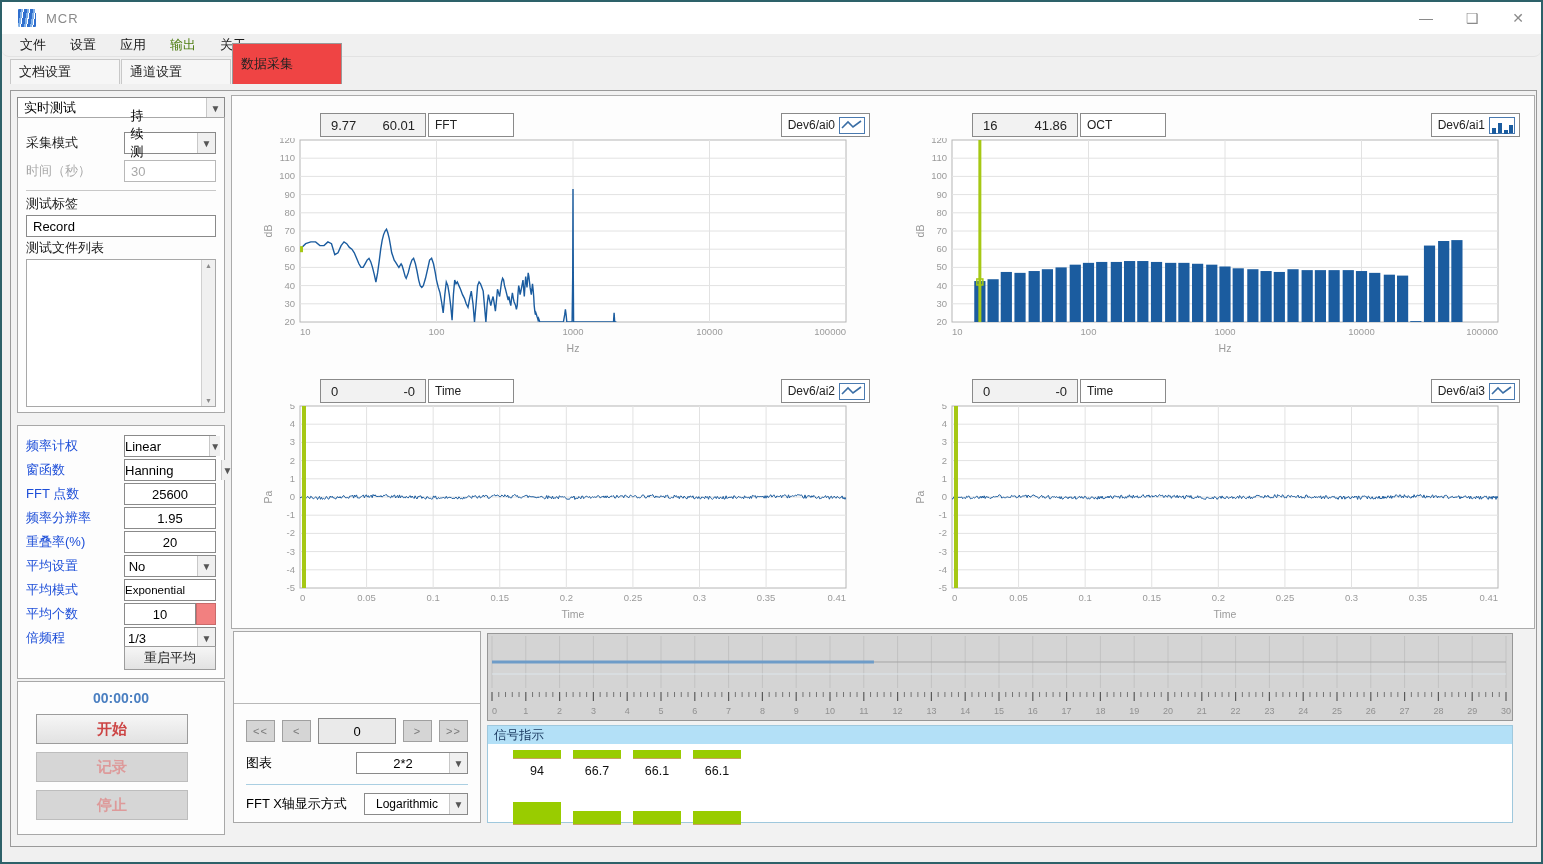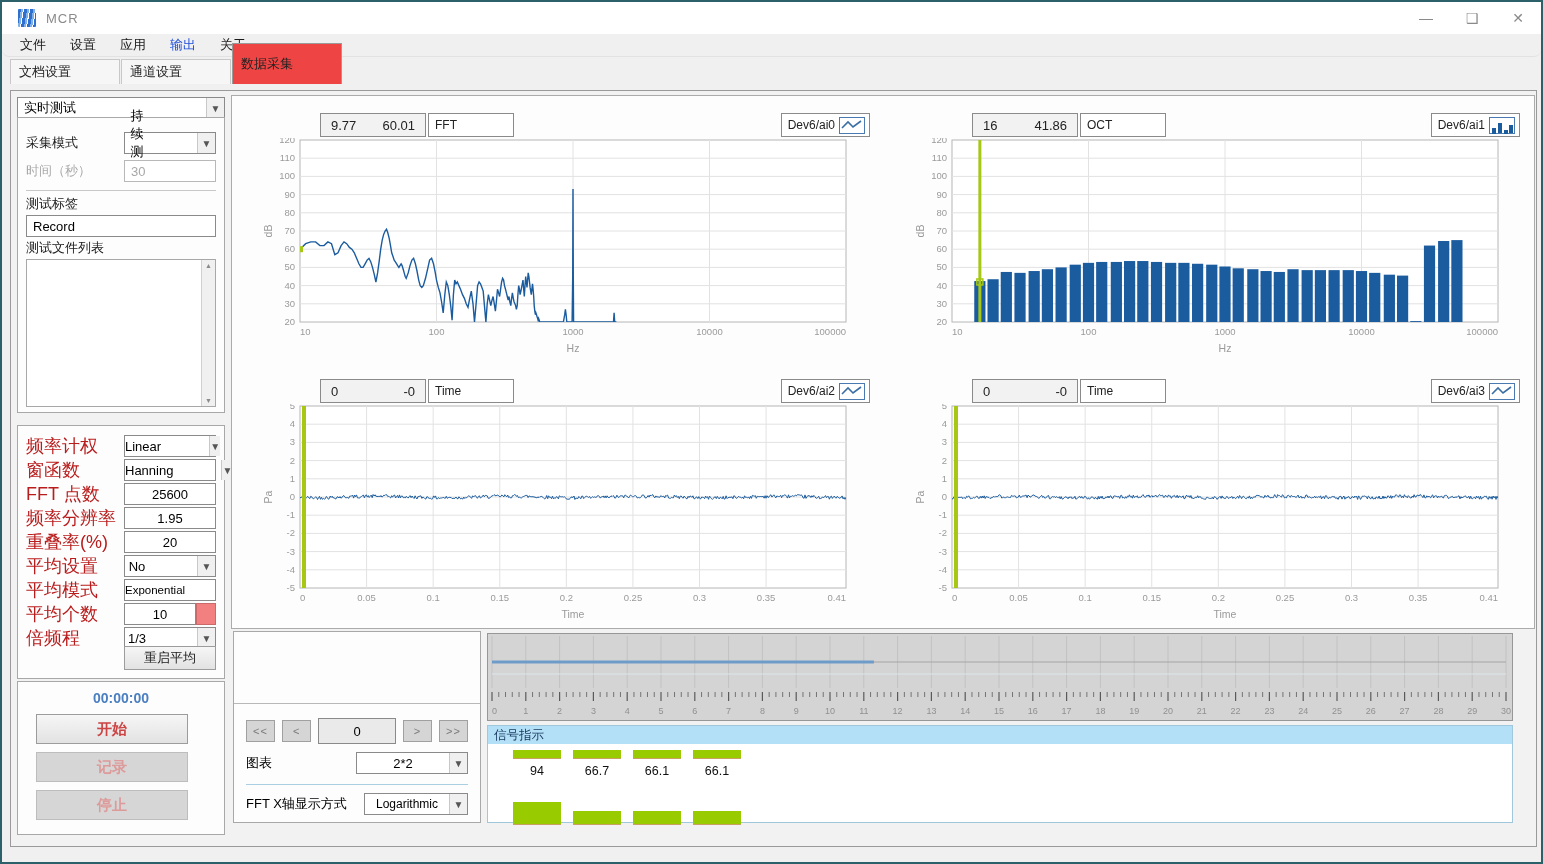--- a/index.html
+++ b/index.html
@@ -9,21 +9,21 @@
   
   .titlebar { position:relative; height:32px; background:#ffffff; display:flex; align-items:center; }
   .logo { width:18px; height:18px; margin-left:16px; background:repeating-linear-gradient(100deg,#2f6fce 0 3px,#7fb0e8 3px 5px,#ffffff 5px 6px); border-radius:1px; }
   .apptitle { margin-left:10px; color:#8a8a8a; font-size:13px; letter-spacing:1px; }
   .wincontrols { position:absolute; right:0; top:0; height:32px; display:flex; }
   .winbtn { width:46px; height:32px; display:flex; align-items:center; justify-content:center; color:#8a8a8a; font-size:14px; }
 
   
   .menubar { height:23px; background:#f0f0f0; display:flex; align-items:center; padding-left:6px; border-bottom:1px solid #e2e2e2;border-radius:7px; }
   .menuitem { padding:2px 12px; font-size:13px; color:#1a1a1a; }
-  .menuitem.disabled { color:#1d4ed8; }
+  .menuitem.disabled { color:#4d7c0f; }
 
   
   .tabbar { height:27px; background:#f0f0f0; display:flex; align-items:flex-end; padding-left:8px; }
   .tab { width:110px; height:25px; background:#f6f6f6; border:1px solid #c8c8c8; border-bottom:none; display:flex; align-items:center; padding-left:8px; font-size:13px; color:#222; margin-right:1px; }
   .tab.active { background:#ef4444; height:41px; border-color:#9a9a9a; }
 
   
   .content { position:absolute; left:8px; top:88px; width:1527px; height:757px; border:1px solid #9a9a9a; background:#f2f2f2; }
 
   
@@ -45,21 +45,21 @@
   .tbox-input { background:#fff; border:1px solid #8a8a8a; height:22px; font-size:13px; display:flex; align-items:center; justify-content:center; }
   .tbox-input.left { justify-content:flex-start; padding-left:6px; }
   .tbox-input.disabled { color:#a8a8a8; border-color:#b8b8b8; }
   .w92 { width:92px;gap:48px; }
 
   .listbox { position:relative; margin:2px 8px; height:148px; background:#fff; border:1px solid #a8a8a8; }
   .vscroll { position:absolute; right:0; top:0; width:14px; height:100%; background:#f0f0f0; border-left:1px solid #d0d0d0; display:flex; flex-direction:column; justify-content:space-between; align-items:center; }
   .vscroll span { color:#8a8a8a; font-size:7px; padding:2px 0; }
 
   .prow { display:flex; align-items:center; height:24px; margin:0 8px; }
-  .prow .plabel { flex:1; font-size:18px; color:#b91c1c; }
+  .prow .plabel { flex:1; font-size:13px; color:#1d4ed8; }
   .redblock { width:20px; height:22px; background:#f28080; border:1px solid #c86a6a; }
 
   .btn { background:linear-gradient(#f6f6f6,#e2e2e2); border:1px solid #9c9c9c; font-size:13px; color:#1a1a1a; display:flex; align-items:center; justify-content:center; }
   .restart-btn { position:absolute; right:8px; bottom:8px; width:92px; height:24px; }
   .timer { text-align:center; font-size:14px; font-weight:bold; color:#4a7fc1; margin-top:8px; font-family:"Liberation Sans",sans-serif; }
   .bigbtn { margin:8px 36px 0 18px; height:30px; font-size:15px; font-weight:bold; }
   .start { color:#cc4444; }
   .disabledbtn { background:#d6d6d6; border-color:#bdbdbd; color:#dd9a9a; }
 
   

